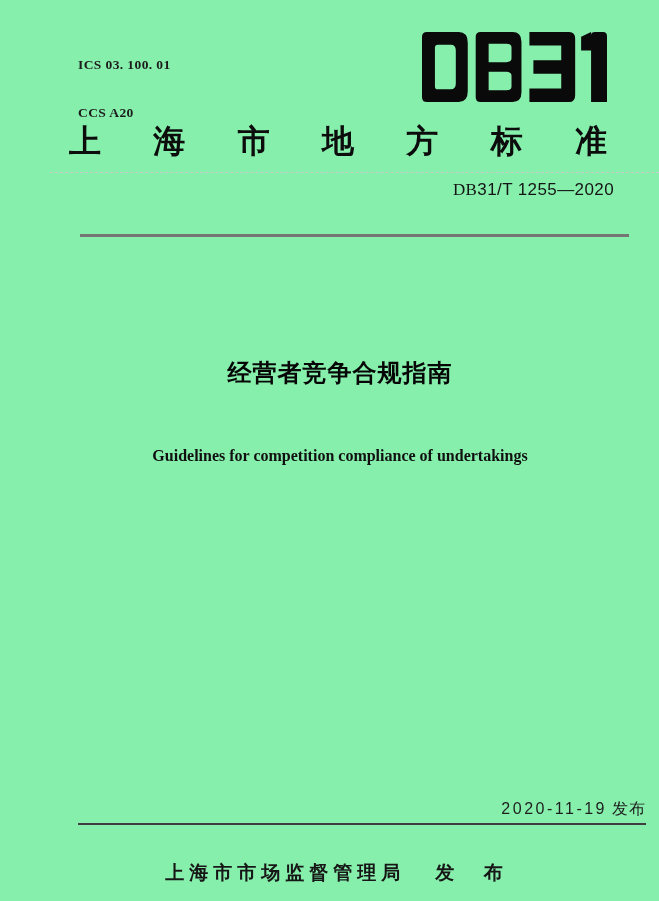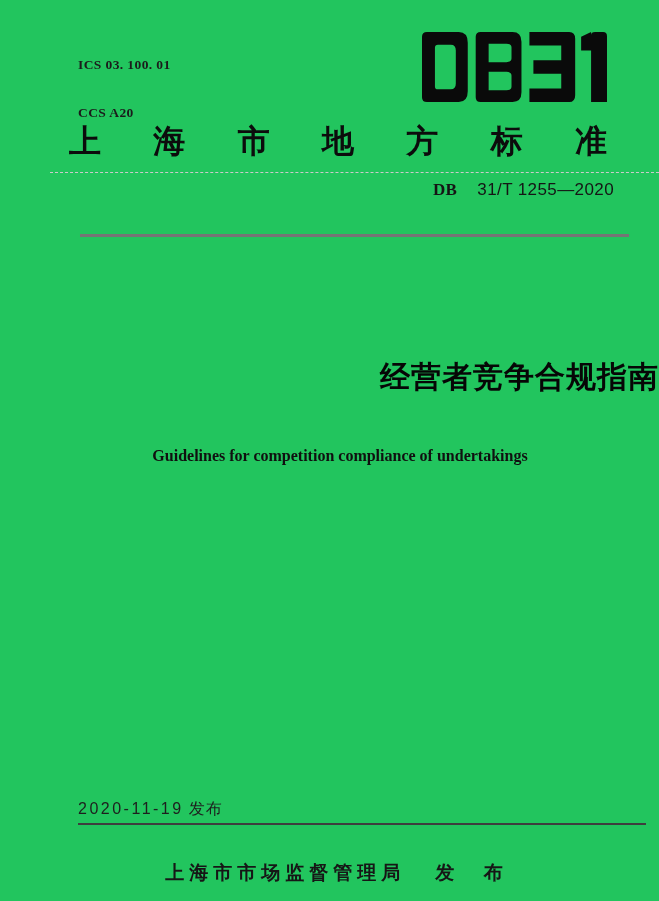--- a/index.html
+++ b/index.html
@@ -1,21 +1,21 @@
 <!DOCTYPE html>
 <html style="--text: #141414; --logo: #0a0a0a; --rule_top: #757575; --rule_bottom: #3e3e3e; --artifact: #cbcbcb;"><head>
 <meta charset="utf-8">
 <style>
   html, body { margin: 0; padding: 0; background: #ffffff; }
   .page {
     position: relative;
     width: 659px;
     height: 901px;
     margin: 0 auto;
-    background: #22c55e;
+    background: #86efac;
     overflow: hidden;
     font-family: "Liberation Sans", "DejaVu Sans", sans-serif;
     color: var(--text, #141414);
   }
 
   
   .codes {
     position: absolute;
     left: 78px;
     top: 25px;
@@ -67,42 +67,42 @@
     position: absolute;
     top: 180px;
     right: 45px;
     font-size: 17px;
     color: #151515;
     letter-spacing: 0.4px;
     white-space: nowrap;
   }
   .doc-number .prefix {
     font-family: "Liberation Serif", "DejaVu Serif", serif;
-    font-weight: 700;
-  }
-  .doc-number .rest { font-weight: 500; margin-left: 20px; }
+    font-weight: 400;
+  }
+  .doc-number .rest { font-weight: 500; }
 
   
   .top-rule {
     position: absolute;
     left: 80px;
     top: 234px;
     width: 549px;
     height: 3px;
     background: var(--rule_top, #757575);
   }
 
   
   .title-cn {
     position: absolute;
     left: 21px;
     right: 0;
     top: 357px;
-    text-align: right;
-    font-size: 30px;
+    text-align: center;
+    font-size: 24px;
     font-weight: 700;
     letter-spacing: 1px;
     color: #060606;
   }
 
   
   .title-en {
     position: absolute;
     left: 21px;
     right: 0;
@@ -115,21 +115,21 @@
     margin-top: 27px;
   }
 
   
   .footer-dates {
     position: absolute;
     left: 78px;
     top: 799px;
     width: 568px;
     display: flex;
-    justify-content: space-between;
+    justify-content: flex-end;
     align-items: flex-end;
     padding-bottom: 3px;
     border-bottom: 2px solid var(--rule_bottom, #3e3e3e);
     font-size: 16px;
     letter-spacing: 2.5px;
     color: #1e1e1e;
     white-space: nowrap;
   }
   .footer-dates .cjk { letter-spacing: 1px; margin-left: 5px; }
 

